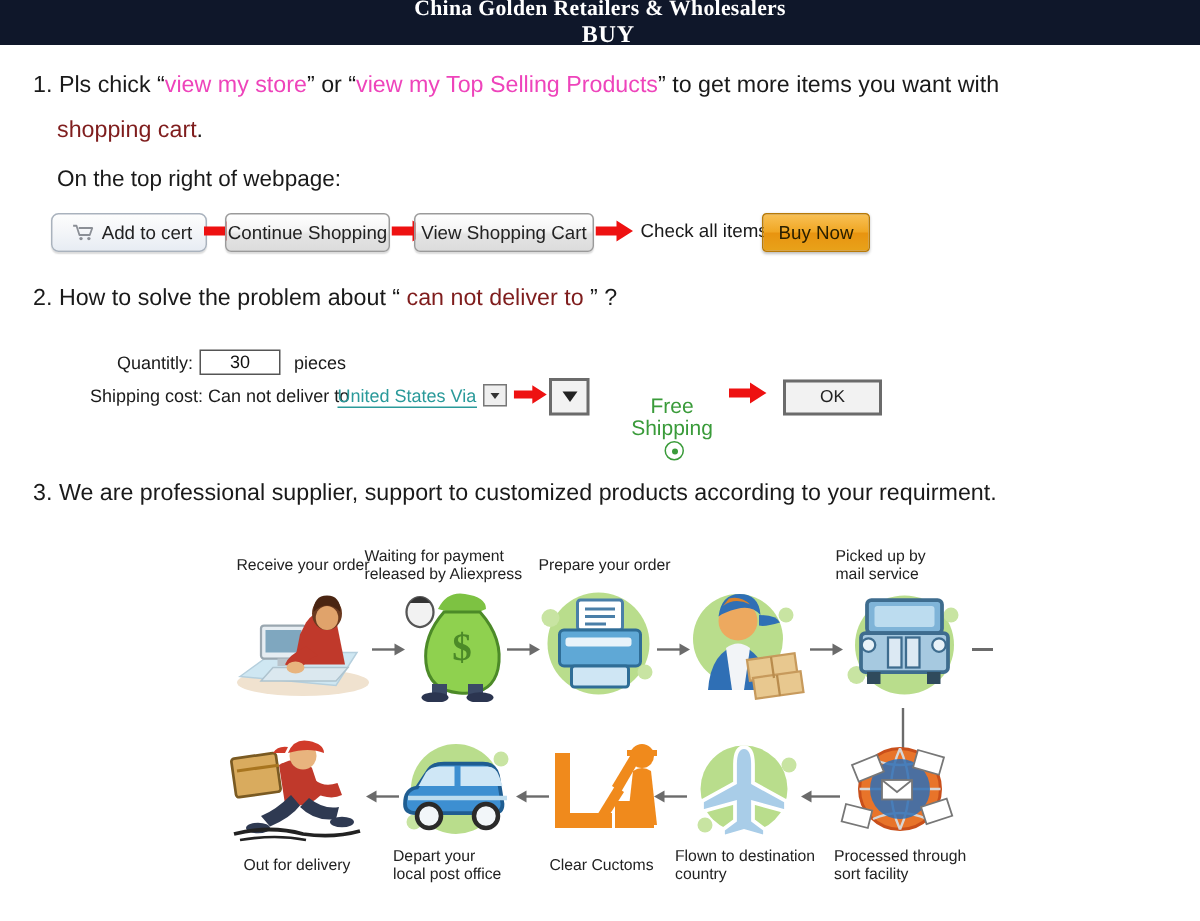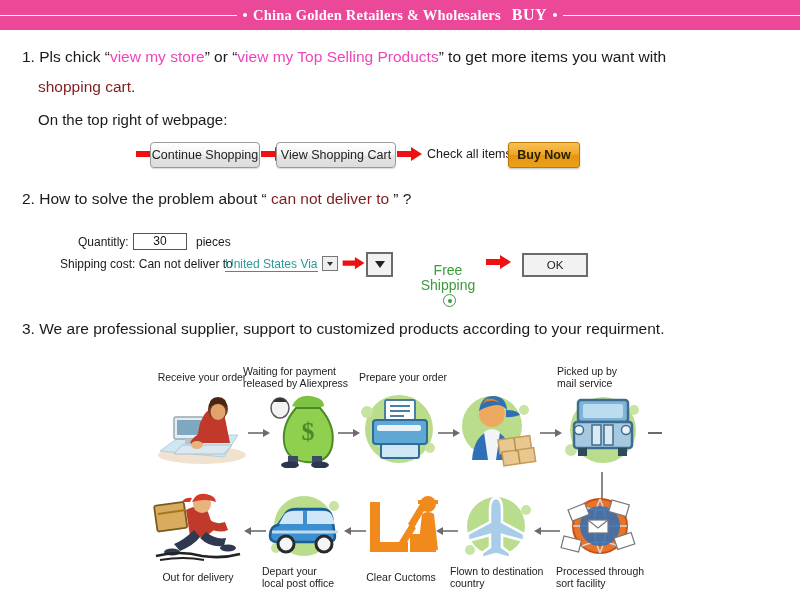--- a/index.html
+++ b/index.html
@@ -8,22 +8,22 @@
     background:#ffffff;
     font-family:"Liberation Sans", sans-serif;
     color:#1a1a1a;
     overflow:hidden;
     position:relative;
   }
 
   
   .banner{
     position:absolute;left:0;top:0;width:800px;height:30px;
-    background:#ec4899;
-    display:flex;align-items:center;justify-content:center;
+    background:#0f172a;
+    display:flex;align-items:center;justify-content:center;flex-direction:column;
   }
   .banner-line{
     height:1px;background:#ffffff;flex:1 1 auto;min-width:10px;
   }
   .banner-dot{
     width:4px;height:4px;border-radius:50%;background:#ffffff;margin:0 6px;flex:0 0 auto;
   }
   .banner-title{
     color:#ffffff;
     font-family:"Liberation Serif", serif;
@@ -73,21 +73,21 @@
     background:linear-gradient(to bottom,#fdfdfd 0%,#f3f5f8 50%,#e7ecf3 100%);
     border:1px solid #a9b2bd;border-radius:5px;
     padding-left:4px;
   }
   .cart-icon{
     width:15px;height:12px;margin-right:5px;flex:0 0 auto;display:block;
   }
   .btn.buynow{
     background:linear-gradient(to bottom,#f8c055 0%,#f0a724 48%,#e89410 52%,#e8a21a 100%);
     border:1px solid #b87a08;border-radius:3px;
-    color:#2a2000;font-weight:bold;font-size:12.5px;
+    color:#2a2000;font-weight:normal;font-size:12.5px;
     box-shadow:0 1px 2px rgba(0,0,0,.25);
   }
   .redarrow{
     position:absolute;top:4px;width:26px;height:16px;
   }
   .plaintext{
     position:absolute;font-size:12.5px;color:#1a1a1a;white-space:nowrap;top:5px;
   }
 
   
@@ -162,20 +162,28 @@
   <span>1.</span>
   <span>Pls chick “</span><span class="pink">view my store</span><span>” or “</span><span class="pink">view my Top Selling  Products</span><span>” to get more items you want with</span>
 </div>
 <div class="step" style="left:38px;top:78px;">
   <span class="red">shopping cart</span><span>.</span>
 </div>
 <div class="sub" style="left:38px;top:111px;">On the top right of webpage:</div>
 
 <div class="btn-row">
 
+  <div class="btn cart" style="left:34px;width:98px;">
+    <svg class="cart-icon" viewBox="0 0 20 16">
+      <path d="M1 2 h3 l2.6 8.2 h9.2 l2.2 -6.2 h-12" fill="none" stroke="#8b8f96" stroke-width="1.6" stroke-linejoin="round"></path>
+      <circle cx="8" cy="13.4" r="1.5" fill="#8b8f96"></circle>
+      <circle cx="15" cy="13.4" r="1.5" fill="#8b8f96"></circle>
+    </svg>
+    <span>Add to cert</span>
+  </div>
 
   <svg class="redarrow" style="left:136px;" viewBox="0 0 26 16">
     <path d="M0 5 h14 V1 l11 7 -11 7 v-4 H0 z" fill="#ee1111"></path>
   </svg>
 
   <div class="btn" style="left:150px;width:108px;">
     <span>Continue Shopping</span>
   </div>
 
   <svg class="redarrow" style="left:261px;" viewBox="0 0 26 16">

